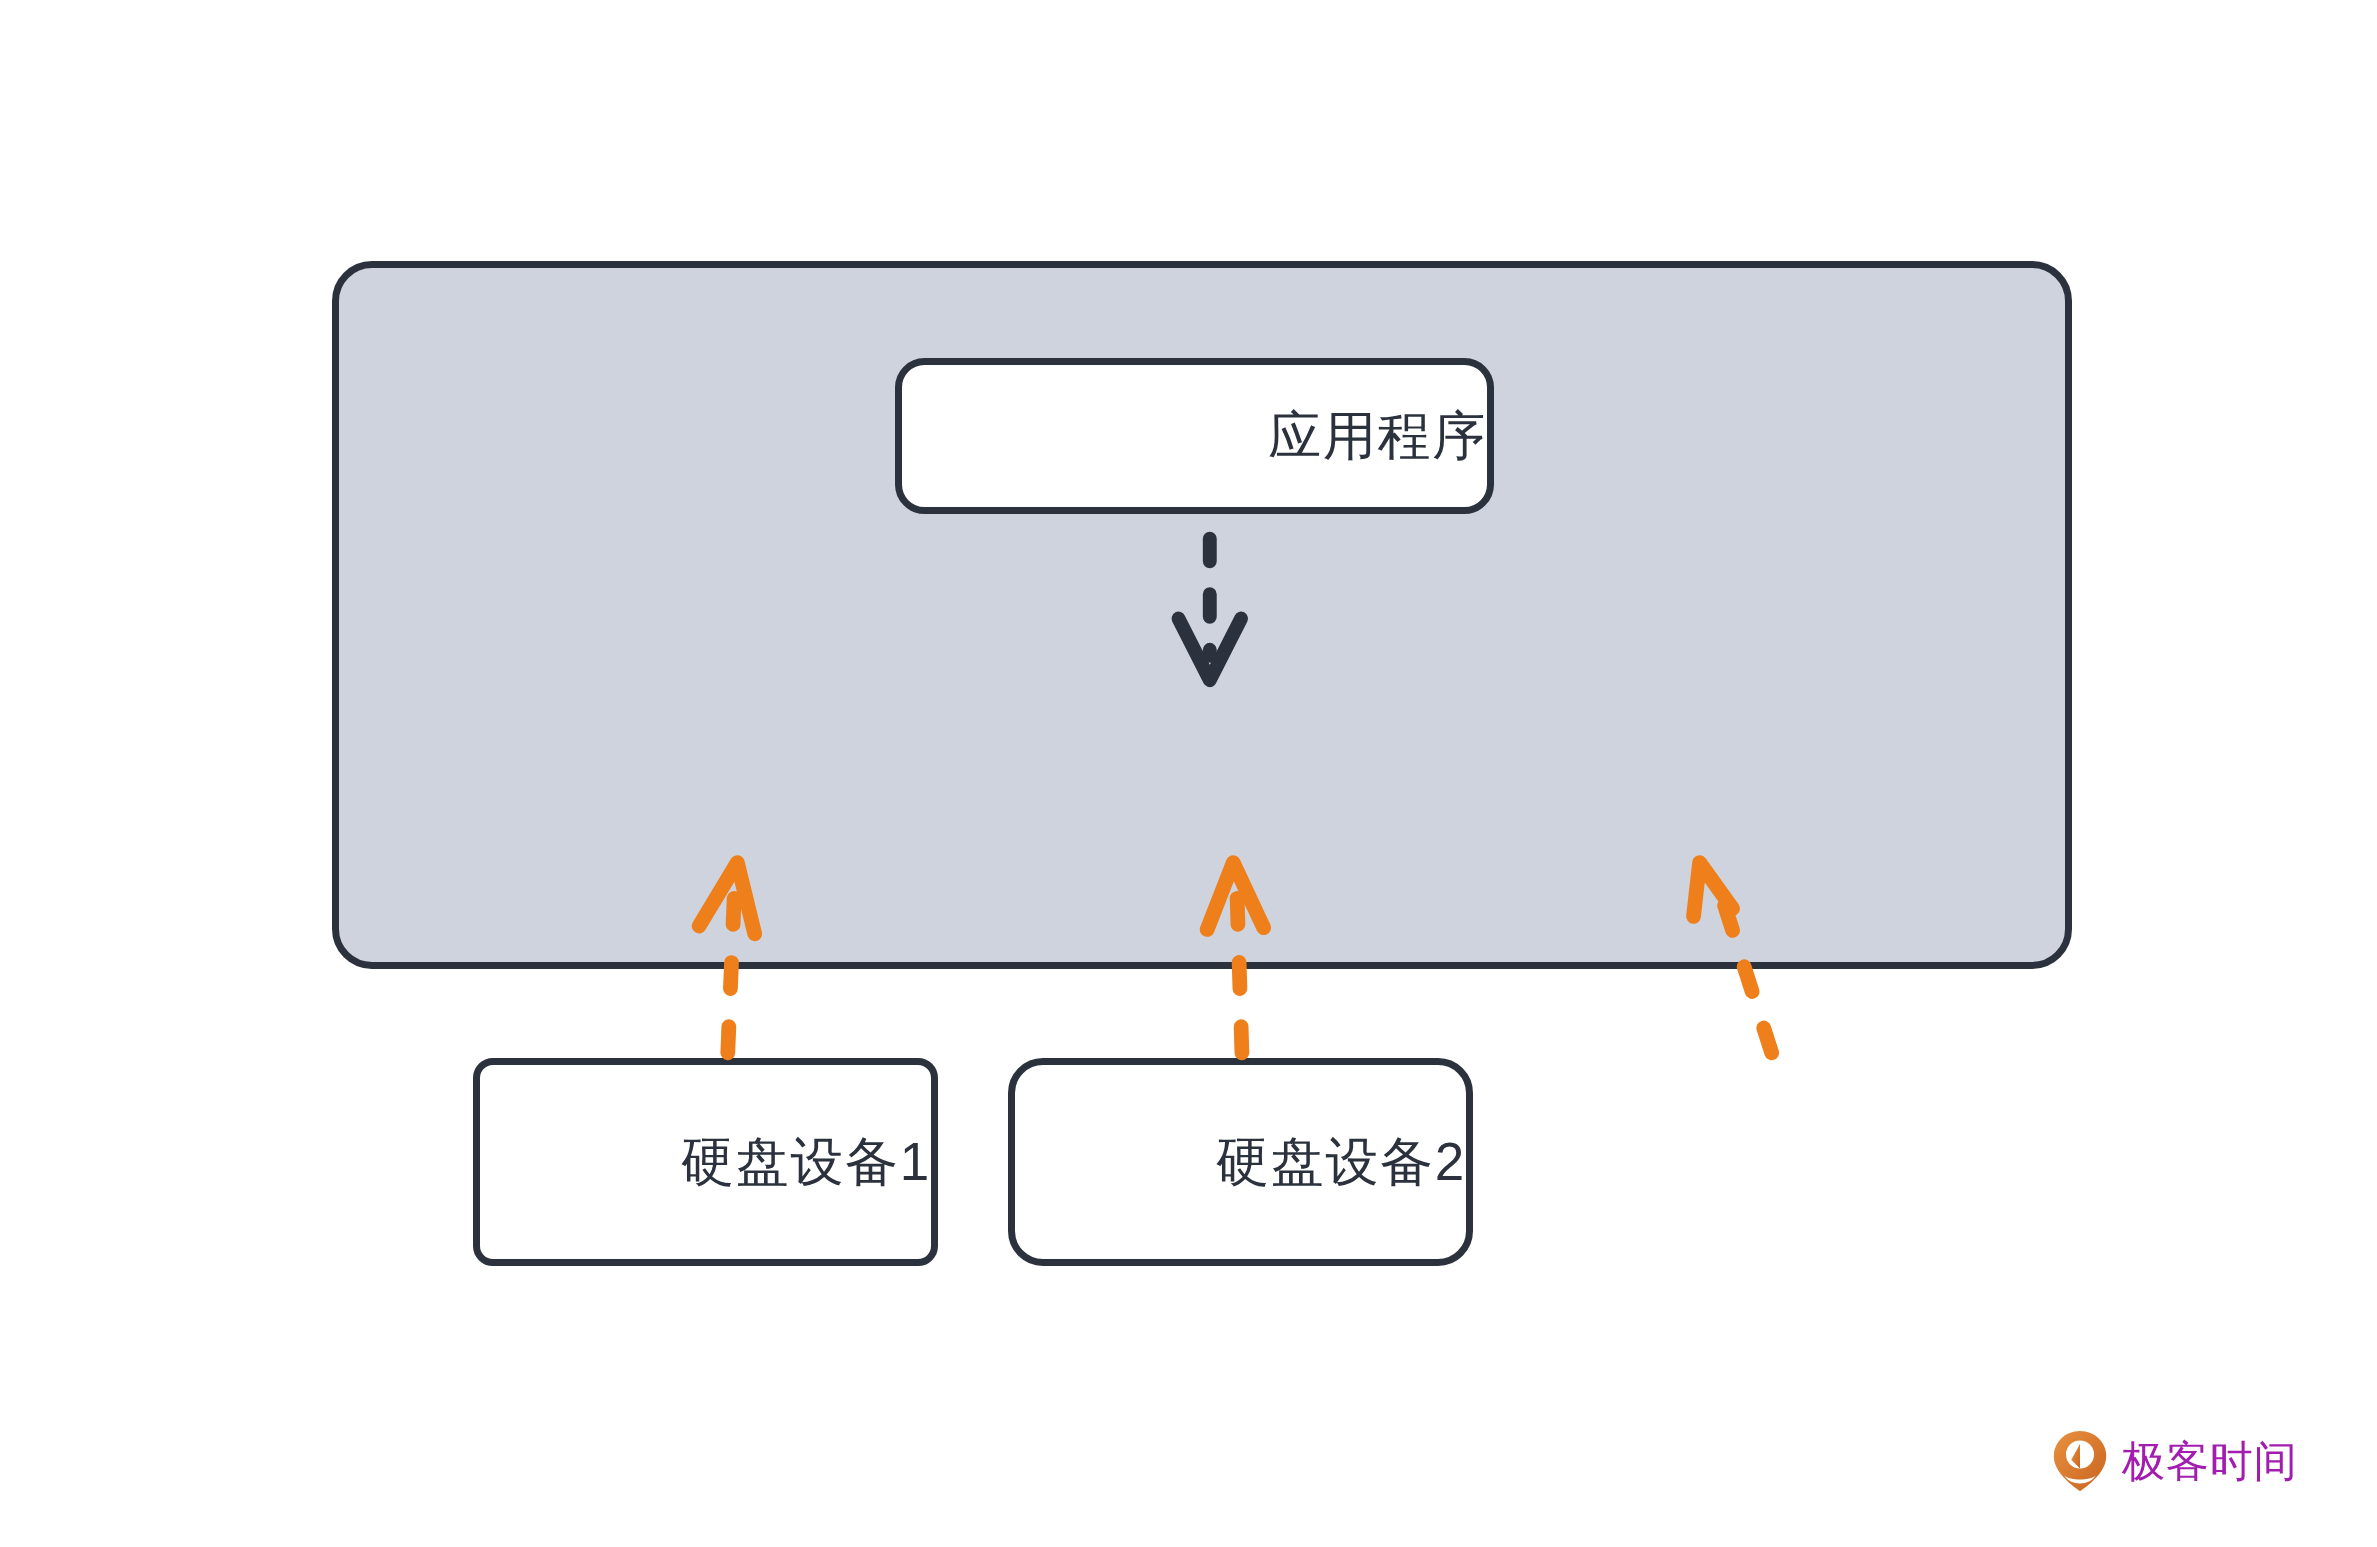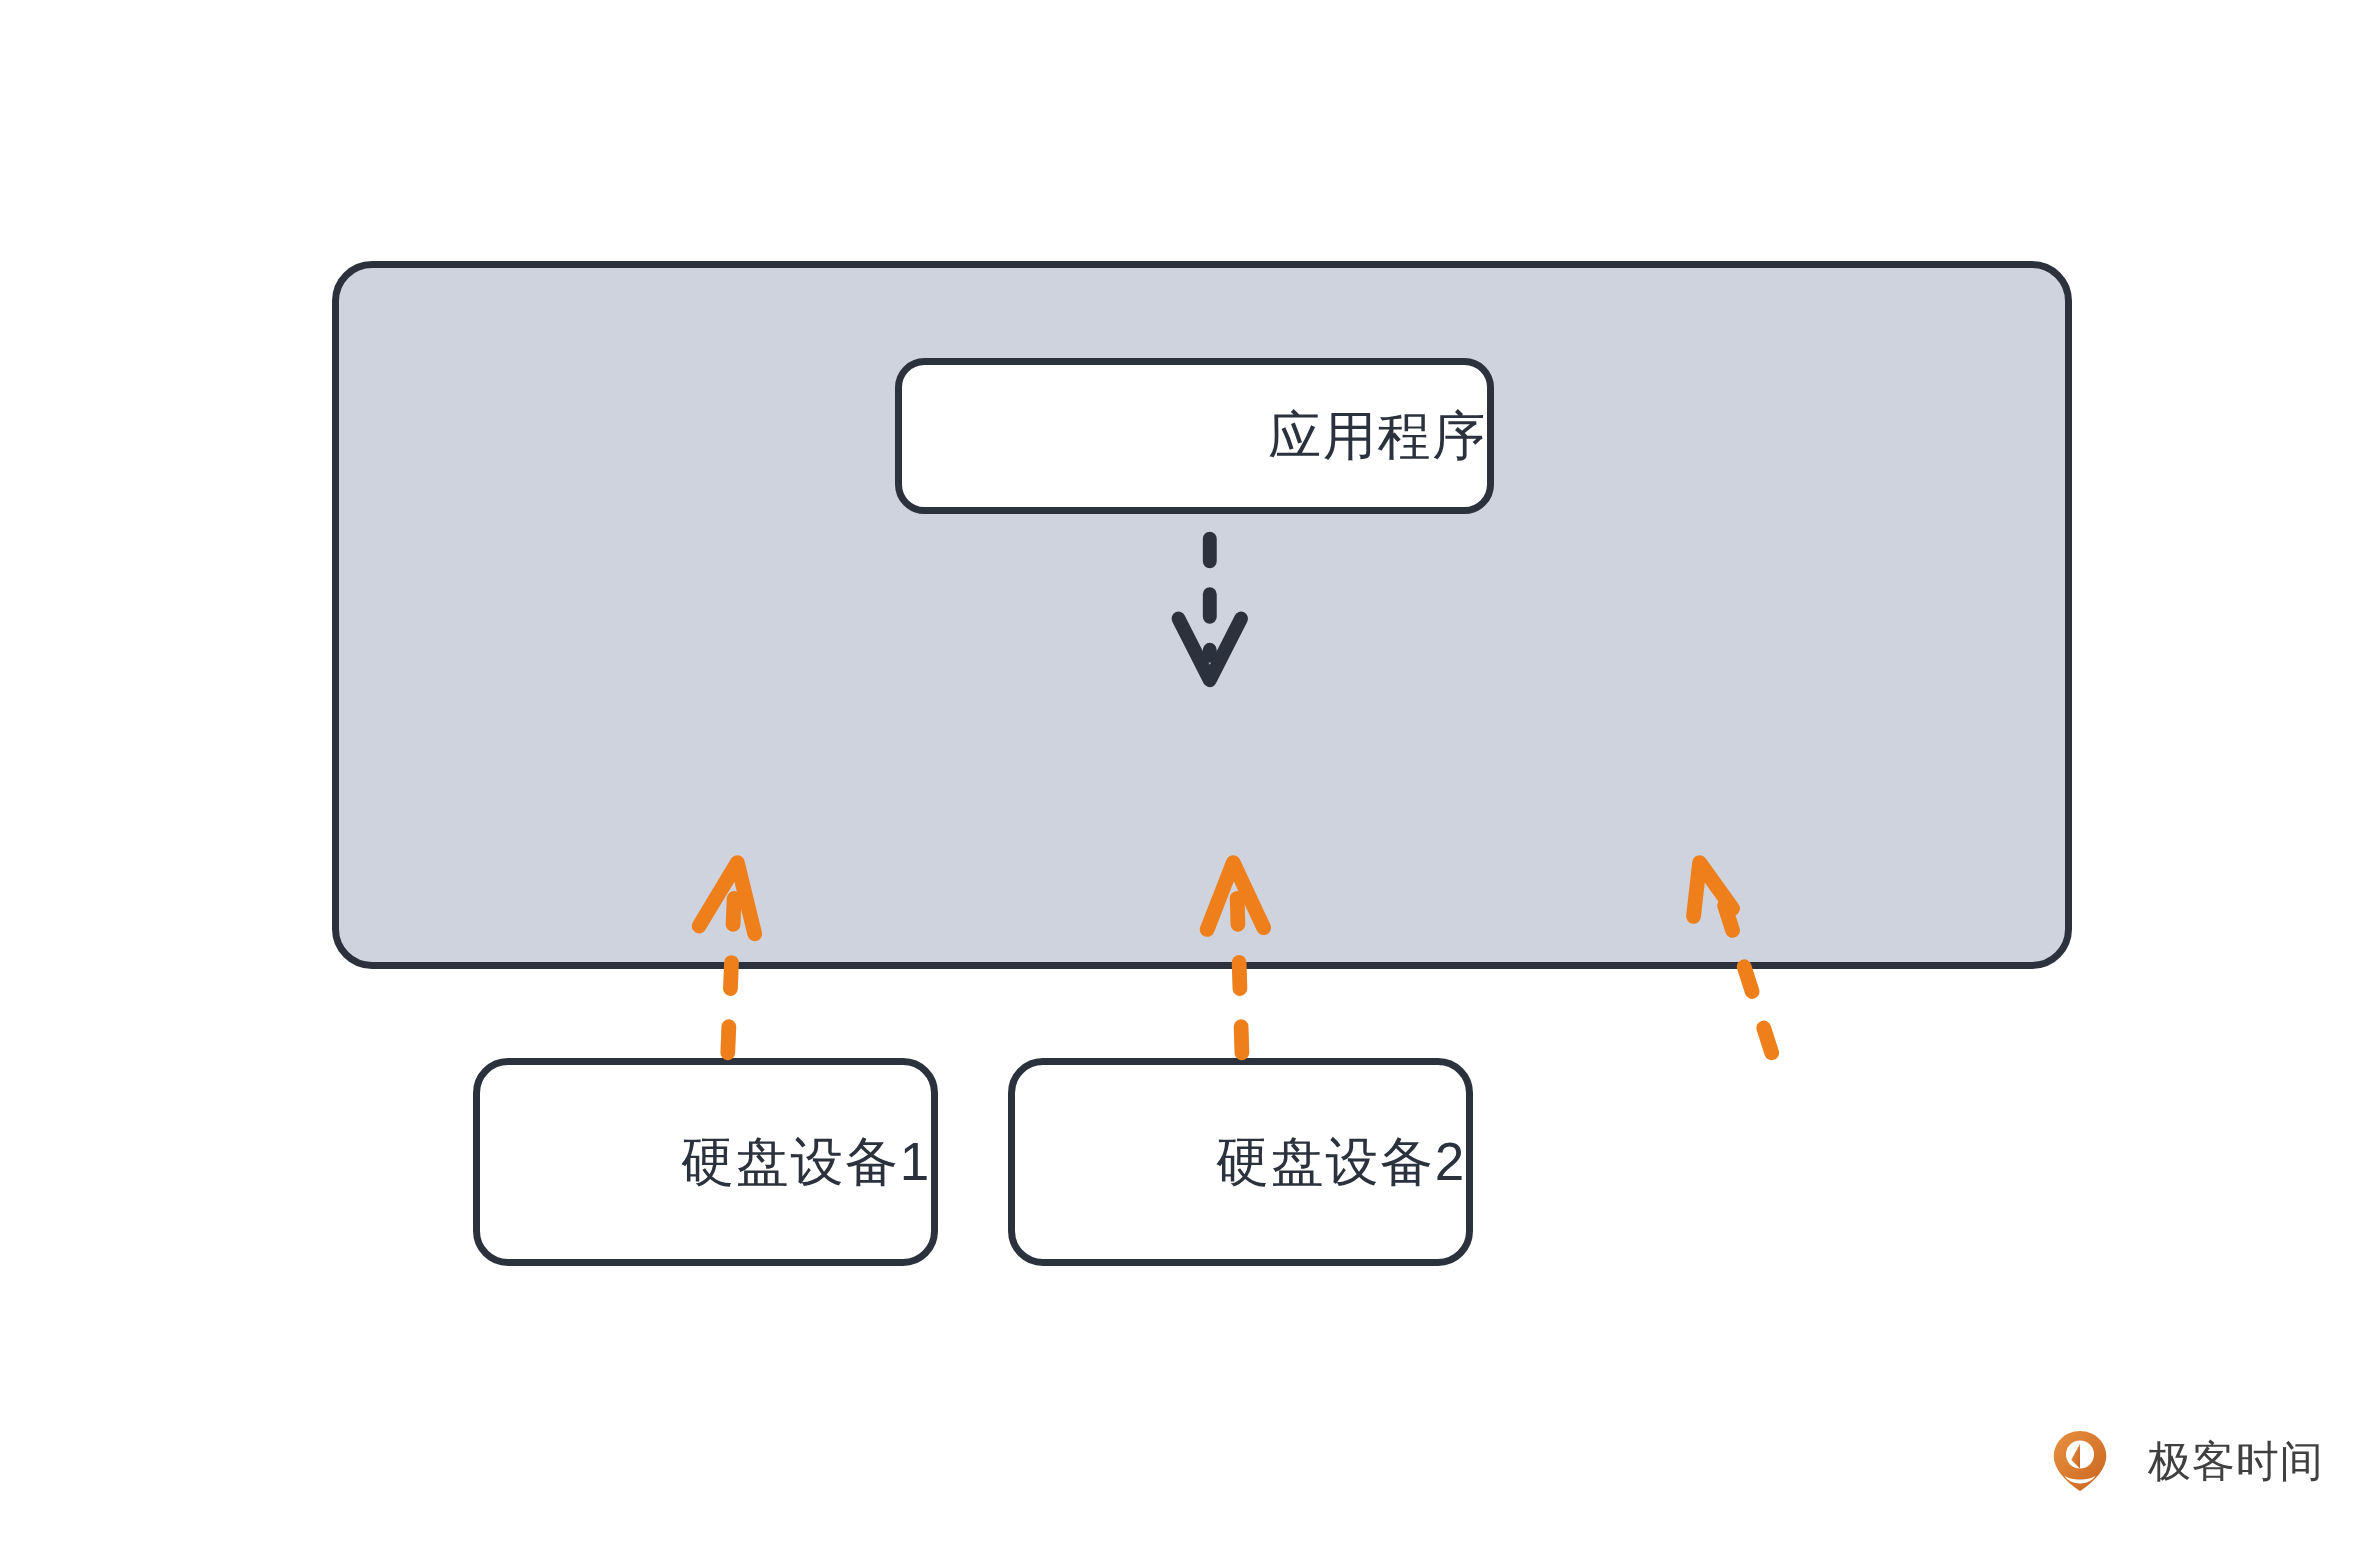--- a/index.html
+++ b/index.html
@@ -72,21 +72,21 @@
   }
 
   
   .disk-box {
     top: 1058px;
     width: 465px;
     height: 208px;
     background: #ffffff;
     border-radius: 35px;
   }
-  .disk-box-1 { left: 473px; }
+  .disk-box-1 { left: 473px; border-radius: 20px; }
   .disk-box-2 { left: 1008px; }
   .disk-box-3 { left: 1539px; }
 
   
   .arrow-layer {
     position: absolute;
     left: 0;
     top: 0;
     width: 2377px;
     height: 1548px;
@@ -103,25 +103,24 @@
     align-items: center;
     gap: 14px;
   }
   .brand-mark {
     width: 56px;
     height: 63px;
     flex: 0 0 auto;
   }
   .brand-text {
     font-size: 43px;
-    color: #404040;
+    color: #a21caf;
     letter-spacing: 0.9px;
     white-space: nowrap;
     font-weight: 400;
-    margin-left: 26px;
   }
 </style>
 </head>
 <body>
 
 <div id="diagram-root">
 
   <div class="outer-container"></div>
 
   <div class="node-box app-box">

